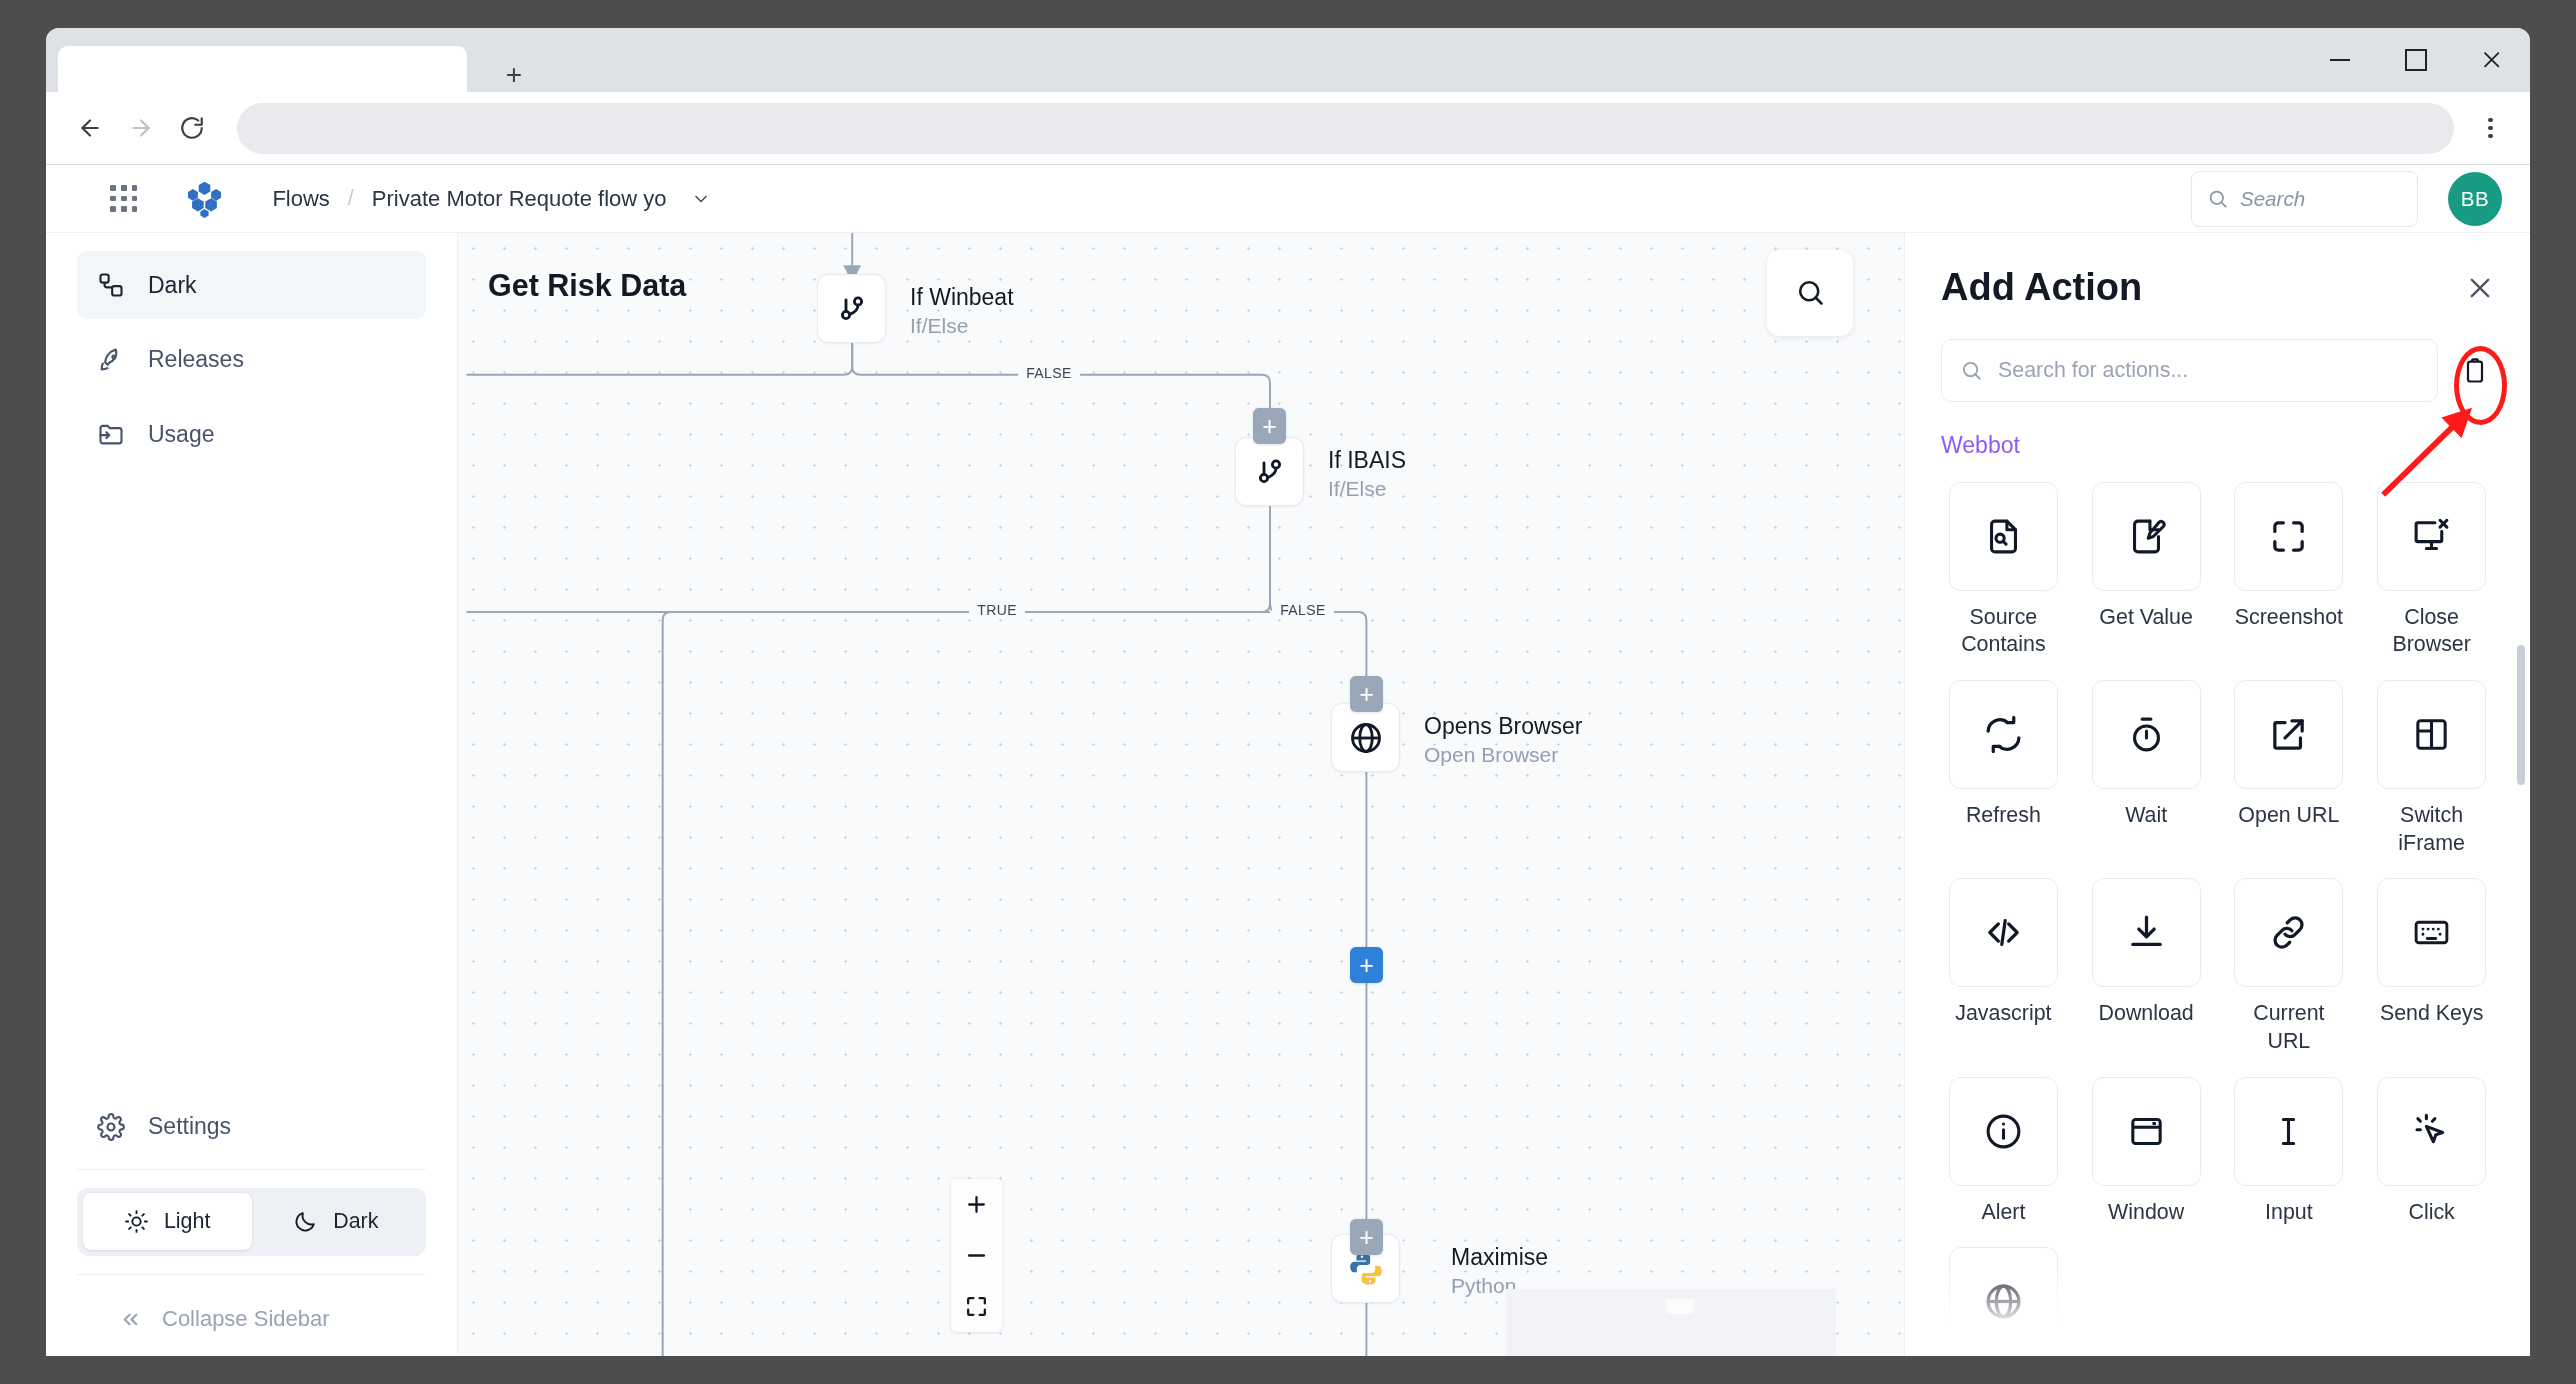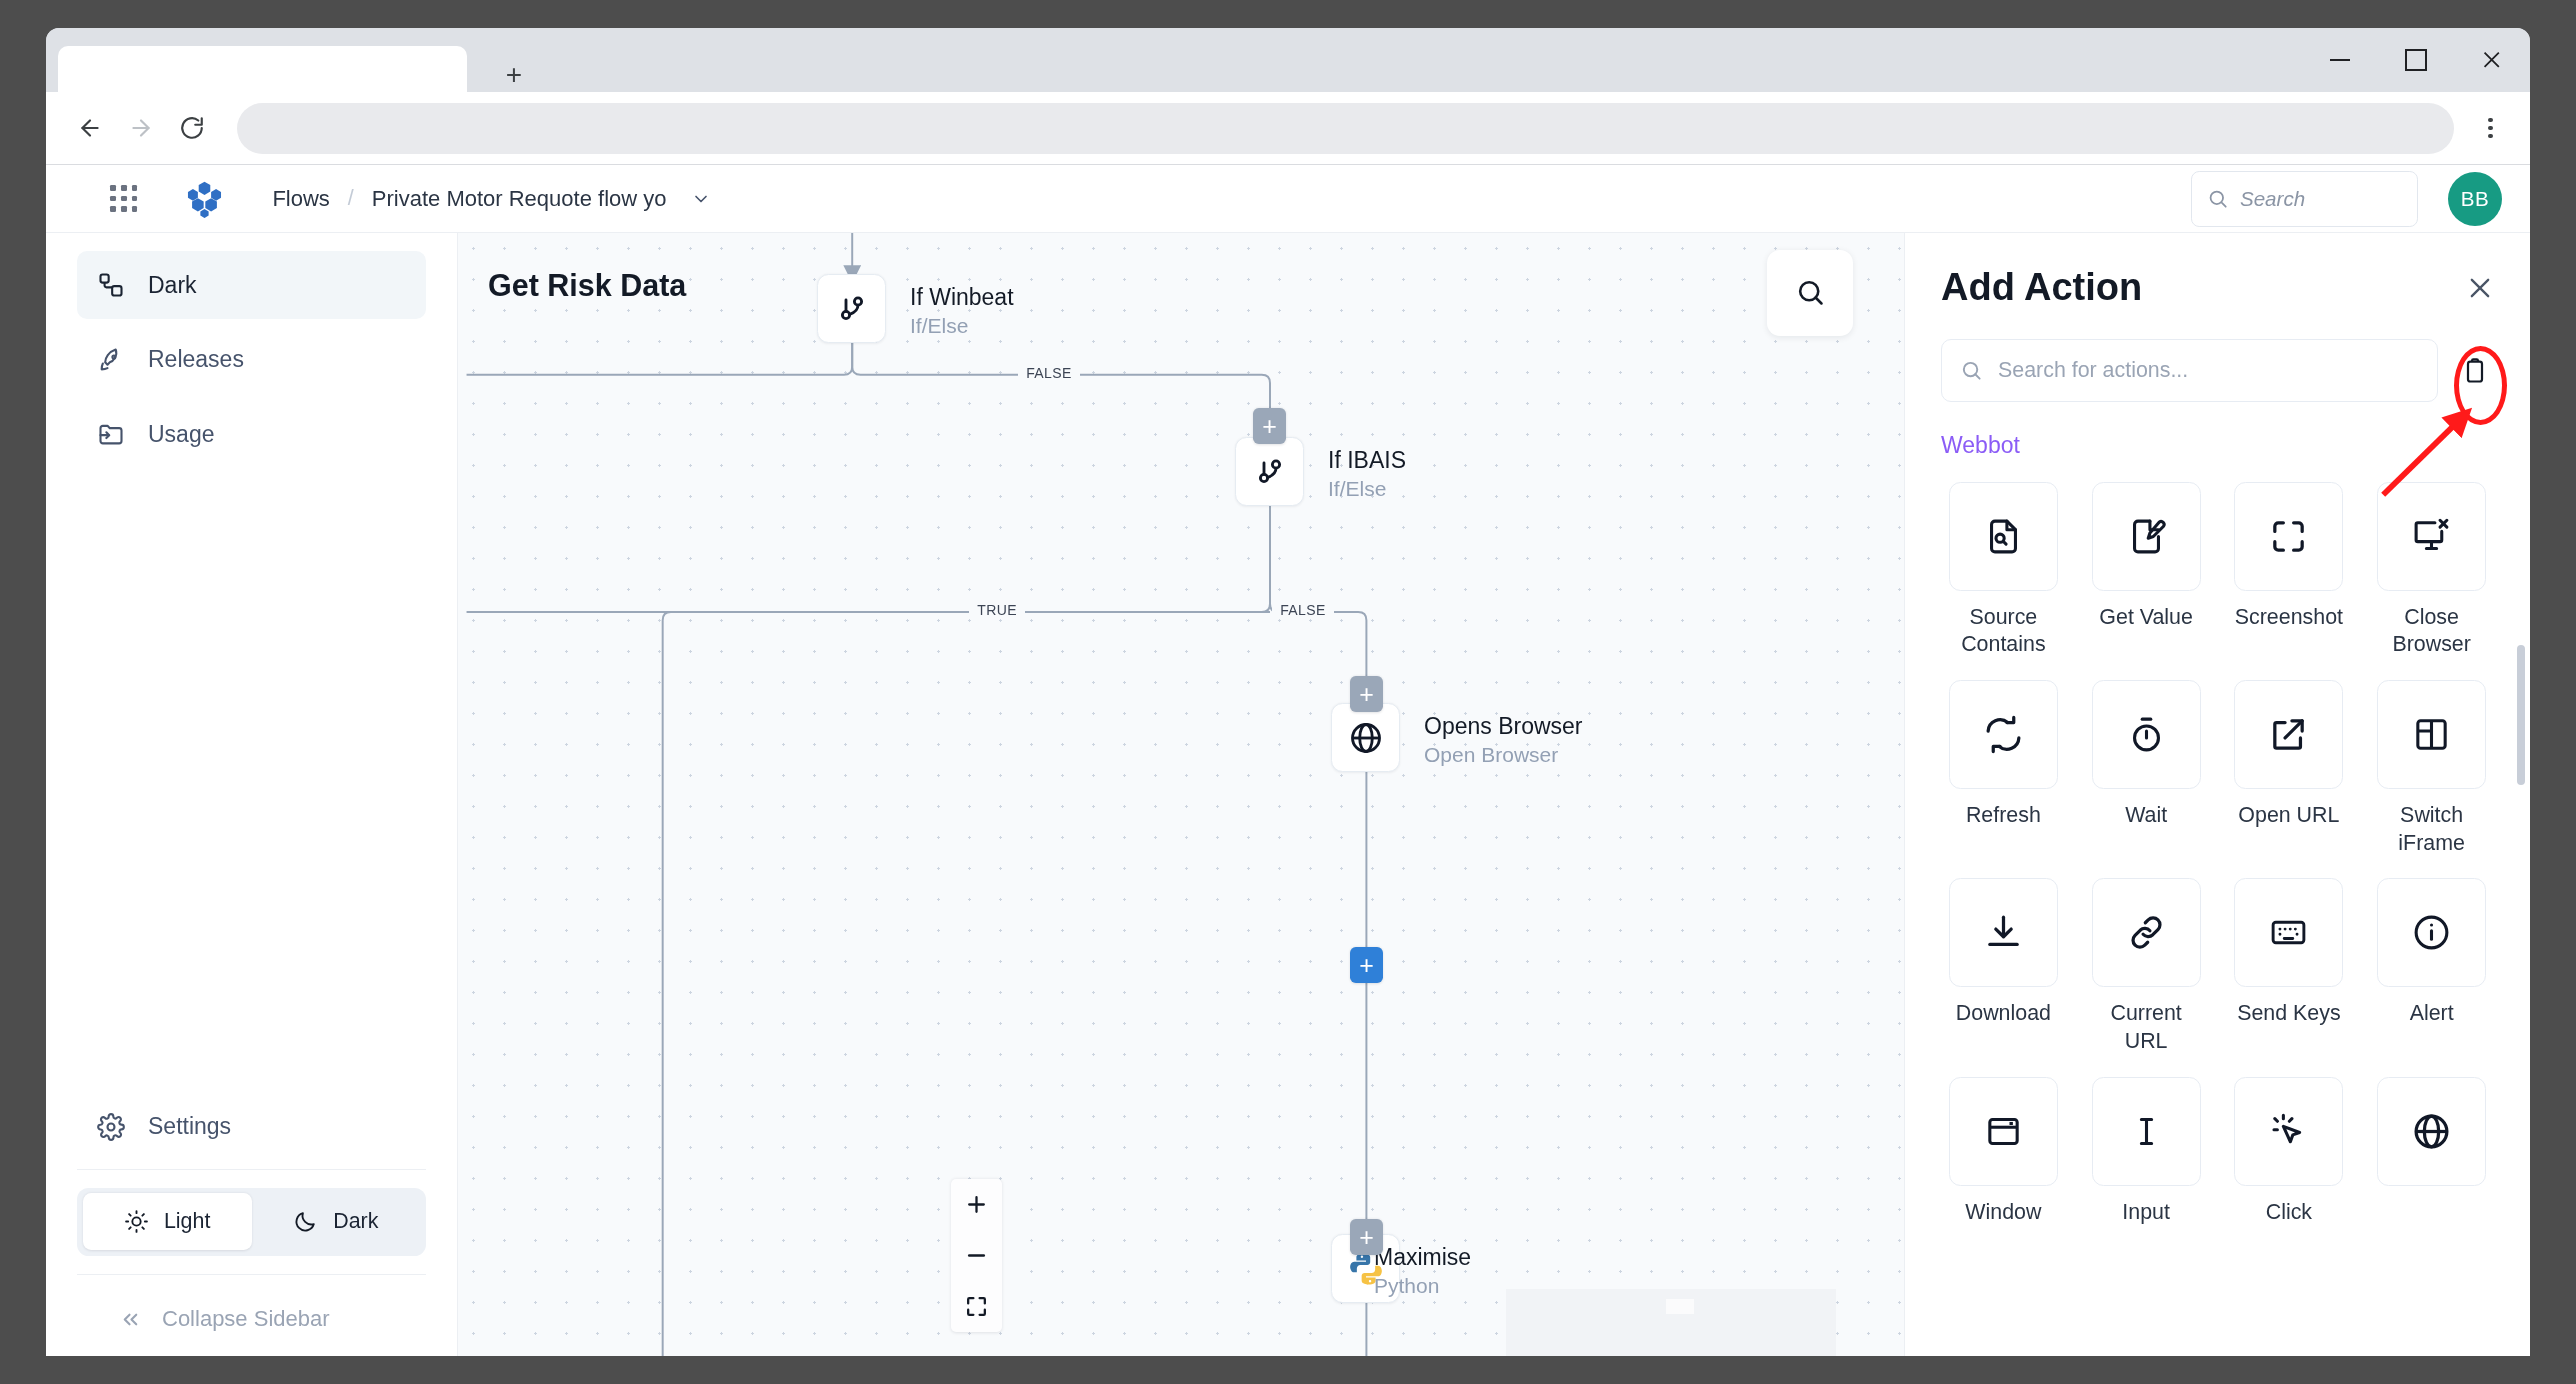--- a/index.html
+++ b/index.html
@@ -492,21 +492,21 @@
             <div class="t">Opens Browser</div>
             <div class="s">Open Browser</div>
           </div>
 
           <div class="node" style="left:873px; top:1001px;">
             <svg viewBox="0 0 24 24">
               <path fill="#3775a9" d="M11.9 1.5c-1.9 0-3.6.2-4.7.6-1.1.4-1.6 1.1-1.6 2v2.2h6.4v.8H4.2c-1.1 0-2 .6-2.4 1.8-.5 1.3-.5 2.1 0 3.5.4 1.1 1.1 1.8 2.2 1.8h1.9v-2.6c0-1.2 1.1-2.3 2.3-2.3h4.7c1 0 1.9-.8 1.9-1.8V4.1c0-1-.8-1.7-1.9-2-.7-.2-1.5-.6-2.6-.6h-.4zm-2.6 1.5c.4 0 .8.3.8.8s-.3.8-.8.8-.8-.3-.8-.8.4-.8.8-.8z"></path>
               <path fill="#f6c244" d="M12.1 22.5c1.9 0 3.6-.2 4.7-.6 1.1-.4 1.6-1.1 1.6-2v-2.2h-6.4v-.8h7.8c1.1 0 2-.6 2.4-1.8.5-1.3.5-2.1 0-3.5-.4-1.1-1.1-1.8-2.2-1.8h-1.9v2.6c0 1.2-1.1 2.3-2.3 2.3H11c-1 0-1.9.8-1.9 1.8v3.4c0 1 .8 1.7 1.9 2 .7.2 1.5.6 2.6.6h-1.5zm2.6-1.5c-.4 0-.8-.3-.8-.8s.3-.8.8-.8.8.3.8.8-.4.8-.8.8z"></path>
             </svg>
           </div>
-          <div class="nodelabel" style="left:916px; top:1011px;">
+          <div class="nodelabel" style="left:993px; top:1011px;">
             <div class="t">Maximise</div>
             <div class="s">Python</div>
           </div>
 
           <div class="edgelabel" style="left:560px; top:132px;">FALSE</div>
           <div class="edgelabel" style="left:814px; top:369px;">FALSE</div>
           <div class="edgelabel" style="left:511px; top:369px;">TRUE</div>
 
           <div class="plusbtn" style="left:795px; top:175px;">
             <span>+</span>
@@ -647,20 +647,30 @@
             <div class="action-cell">
               <div class="action-tile">
                 <svg viewBox="0 0 24 24" fill="none" stroke="currentColor" stroke-width="1.8" stroke-linejoin="round">
                     <rect x="4" y="4" width="16" height="16" rx="1.6"></rect>
                     <path d="M12 4v16M4 10h8"></path>
                   </svg>
               </div>
               <div class="action-label">Switch iFrame</div>
             </div>
 
+            <div class="action-cell">
+              <div class="action-tile">
+                <svg viewBox="0 0 24 24" fill="none" stroke="currentColor" stroke-width="1.9" stroke-linecap="round" stroke-linejoin="round">
+                    <path d="M9 7l-5 5 5 5"></path>
+                    <path d="M15 7l5 5-5 5"></path>
+                    <path d="M13 5l-2 14"></path>
+                  </svg>
+              </div>
+              <div class="action-label">Javascript</div>
+            </div>
             <div class="action-cell">
               <div class="action-tile">
                 <svg viewBox="0 0 24 24" fill="none" stroke="currentColor" stroke-width="1.9" stroke-linecap="round" stroke-linejoin="round">
                     <path d="M12 3v11"></path>
                     <path d="M7.5 10L12 14.5 16.5 10"></path>
                     <path d="M4 19h16"></path>
                   </svg>
               </div>
               <div class="action-label">Download</div>
             </div>

